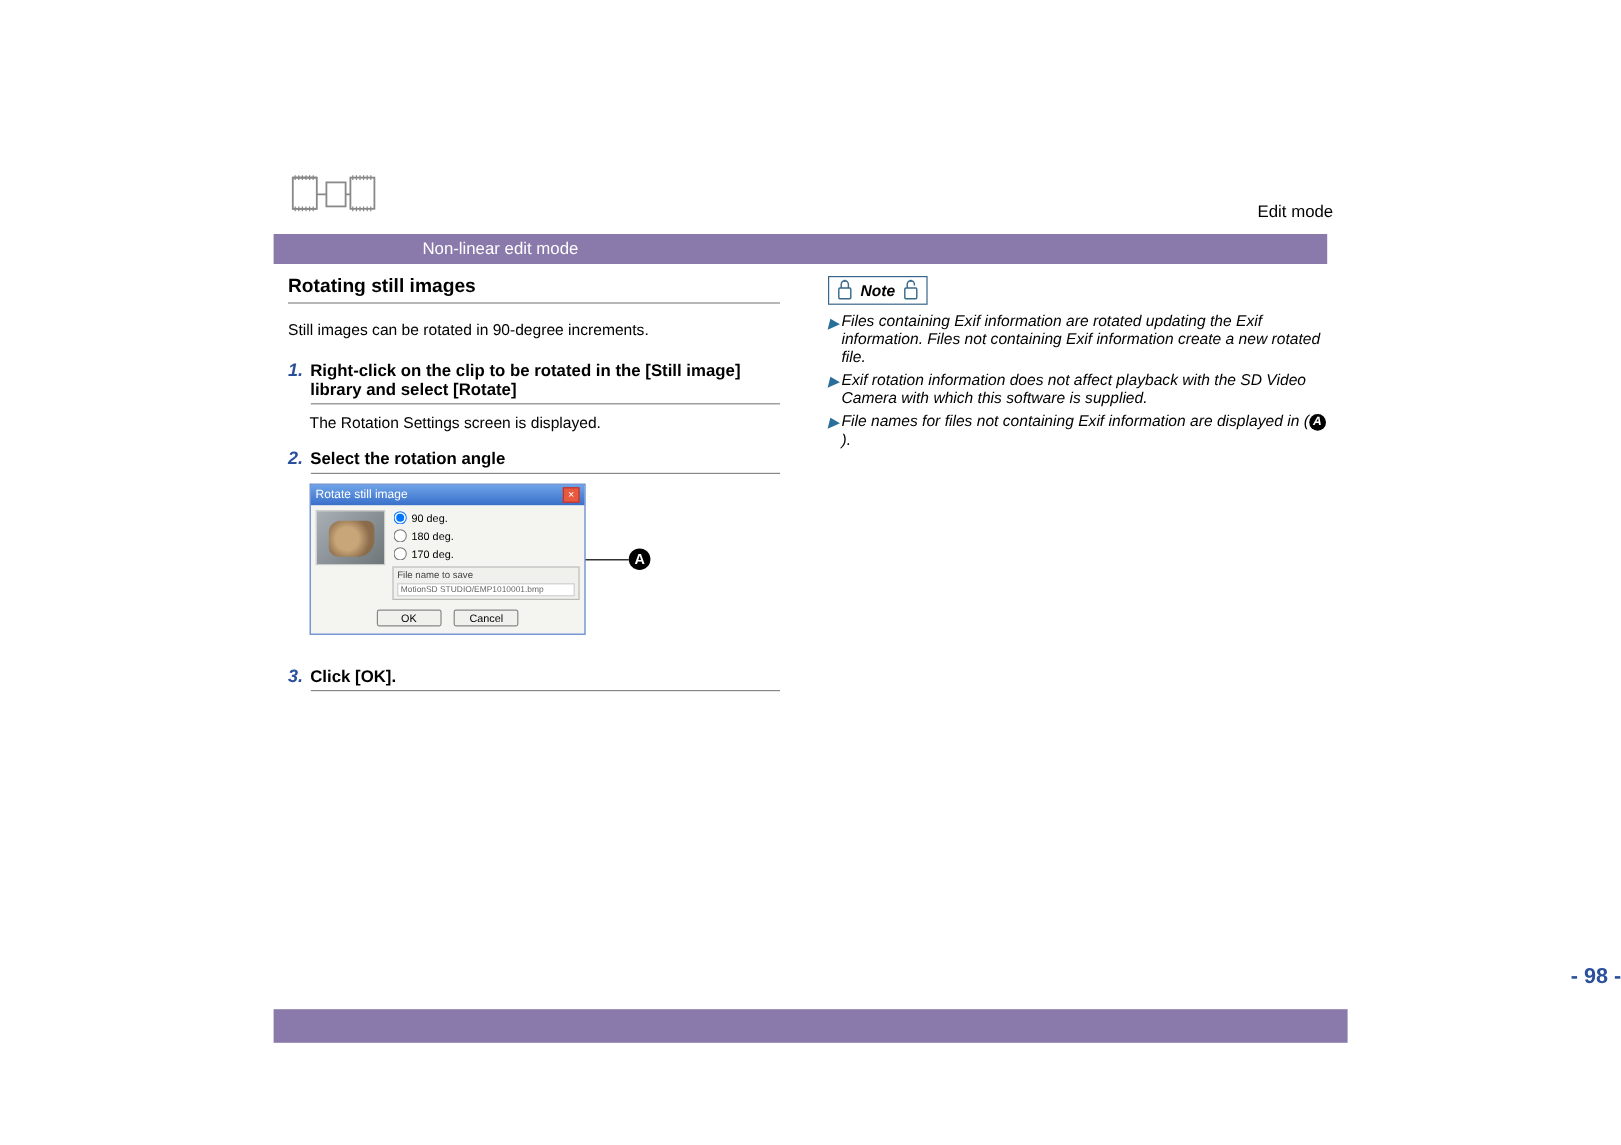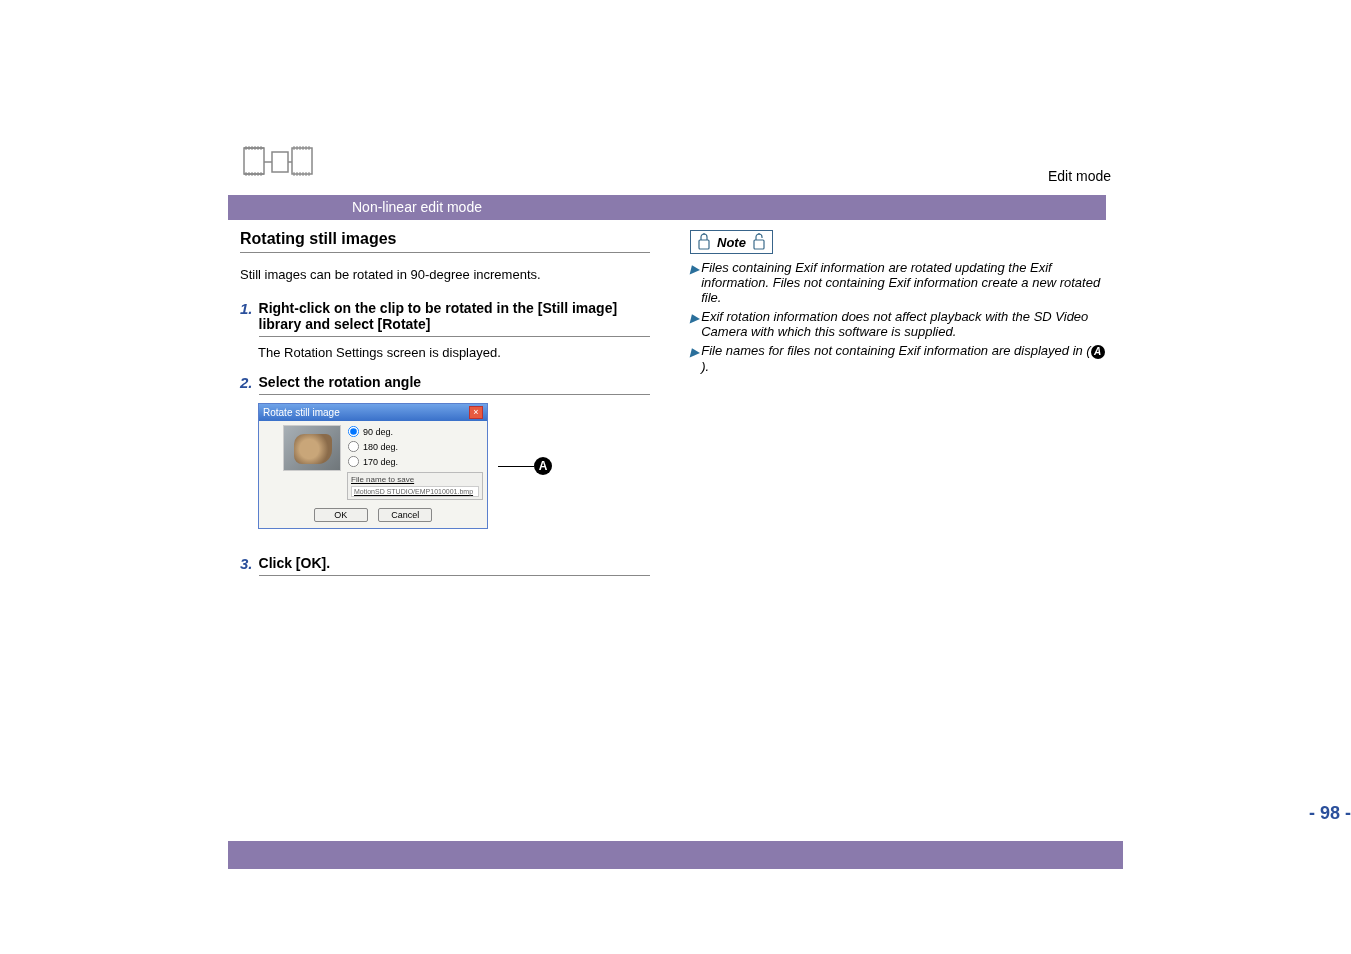--- a/index.html
+++ b/index.html
@@ -76,21 +76,20 @@
   }
   .step-desc {
     font-size: 13px;
     margin-top: 8px;
     margin-left: 18px;
   }
   .dialog-block {
     margin-left: 18px;
     margin-top: 8px;
     display: flex;
-    gap: 10px;
   }
   .dialog {
     width: 230px;
     border: 1px solid #5a7fcd;
     background: #f4f4f0;
     font-size: 9px;
   }
   .dialog-title {
     background: linear-gradient(#6fa3e8, #3970c9);
     color: #fff;
@@ -108,21 +107,20 @@
     color: #fff;
     text-align: center;
     line-height: 11px;
     font-size: 9px;
   }
   .dialog-body {
     display: flex;
     padding: 4px;
     gap: 6px;
     align-items: flex-start;
-    margin-left: 20px;
   }
   .dialog-thumb {
     width: 58px;
     height: 46px;
     background: linear-gradient(135deg, #a8b0b6, #6f767a);
     position: relative;
     border: 1px solid #ccc;
   }
   .dialog-thumb::after {
     content: "";
@@ -134,21 +132,20 @@
   }
   .dialog-opts { flex: 1; }
   .radio-row { display: flex; align-items: center; margin-bottom: 2px; }
   .radio-row input { margin-right: 3px; transform: scale(0.85); }
   .filesave {
     margin-top: 4px;
     border: 1px solid #bbb;
     padding: 2px 3px;
     font-size: 8px;
     background: #f0f0ed;
-    text-decoration: underline;
   }
   .filesave-label { color: #444; margin-bottom: 2px; }
   .filesave-path {
     background: #fff;
     border: 1px solid #ccc;
     padding: 1px 2px;
     font-size: 7px;
     color: #666;
   }
   .dialog-buttons {

